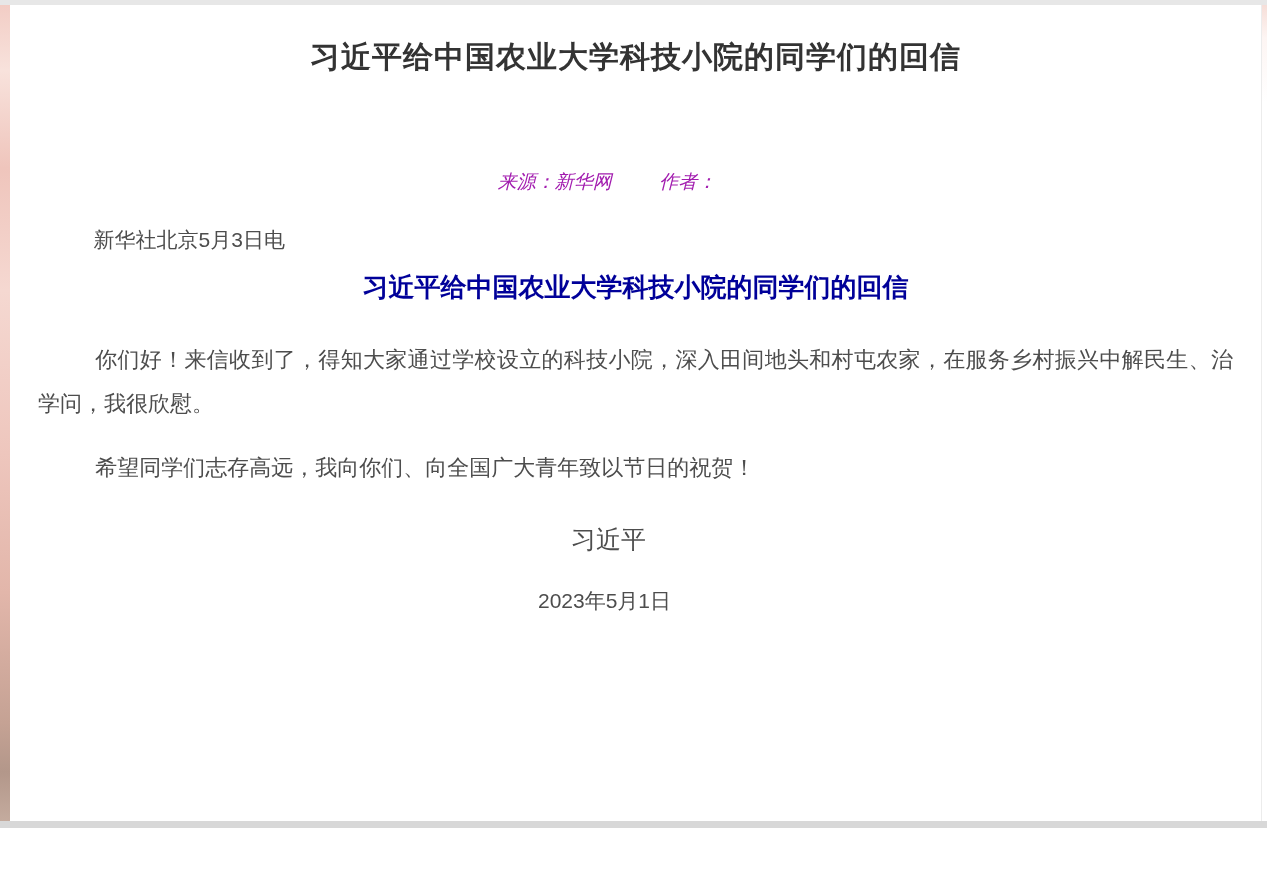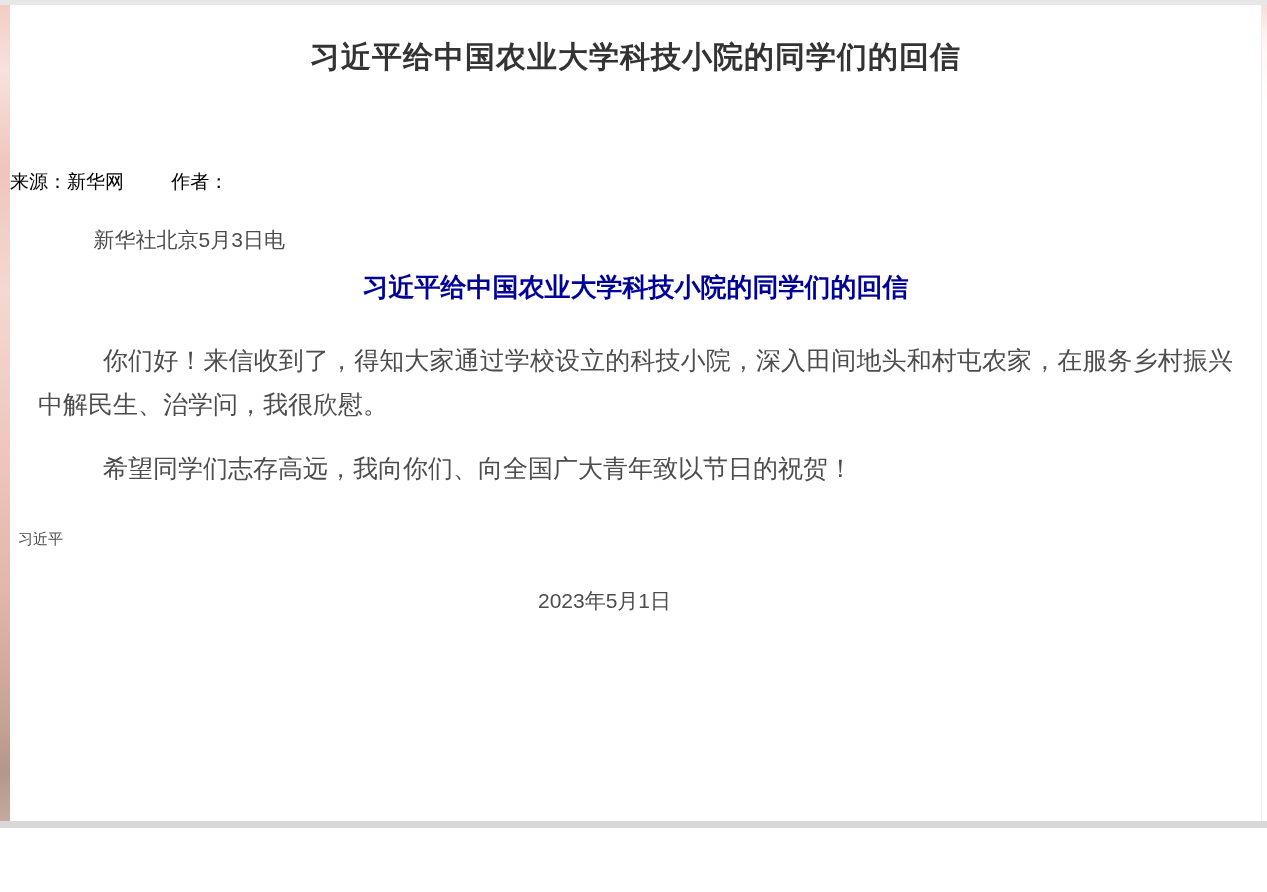--- a/index.html
+++ b/index.html
@@ -54,24 +54,25 @@
     text-align: center;
     font-size: 30px;
     line-height: 40px;
     font-weight: bold;
     color: #333333;
     letter-spacing: 1px;
   }
   .meta {
     margin-top: 92px;
     padding-right: 57px;
-    text-align: left;
+    text-align: center;
     font-size: 19px;
     line-height: 26px;
-    color: #000000;
+    color: #a21caf;
+    font-style: italic;
   }
   .meta .author {
     margin-left: 42px;
   }
   .dateline {
     margin: 31px 0 0 1px;
     padding: 0 28px;
     text-indent: 2.6em;
     font-size: 21px;
     line-height: 28px;
@@ -91,35 +92,35 @@
     padding-left: 46px;
     font-size: 21px;
     line-height: 28px;
     color: #4d4d4d;
   }
   .body-para {
     margin: 25px 0 0 0;
     padding: 0 28px;
     text-indent: 2.6em;
     text-align: justify;
-    font-size: 25px;
+    font-size: 22px;
     line-height: 44px;
     color: #4d4d4d;
   }
   .body-para.first {
     margin-top: 33px;
   }
   .body-para + .body-para {
     margin-top: 20px;
   }
   .signature {
     margin: 35px 0 0 0;
     padding-right: 62px;
-    text-align: left;
-    font-size: 15px;
+    text-align: center;
+    font-size: 25px;
     line-height: 28px;
     color: #4d4d4d;
     padding-left: 8px;
   }
   .sign-date {
     margin: 34px 0 0 0;
     padding-right: 62px;
     text-align: center;
     font-size: 21px;
     line-height: 28px;

